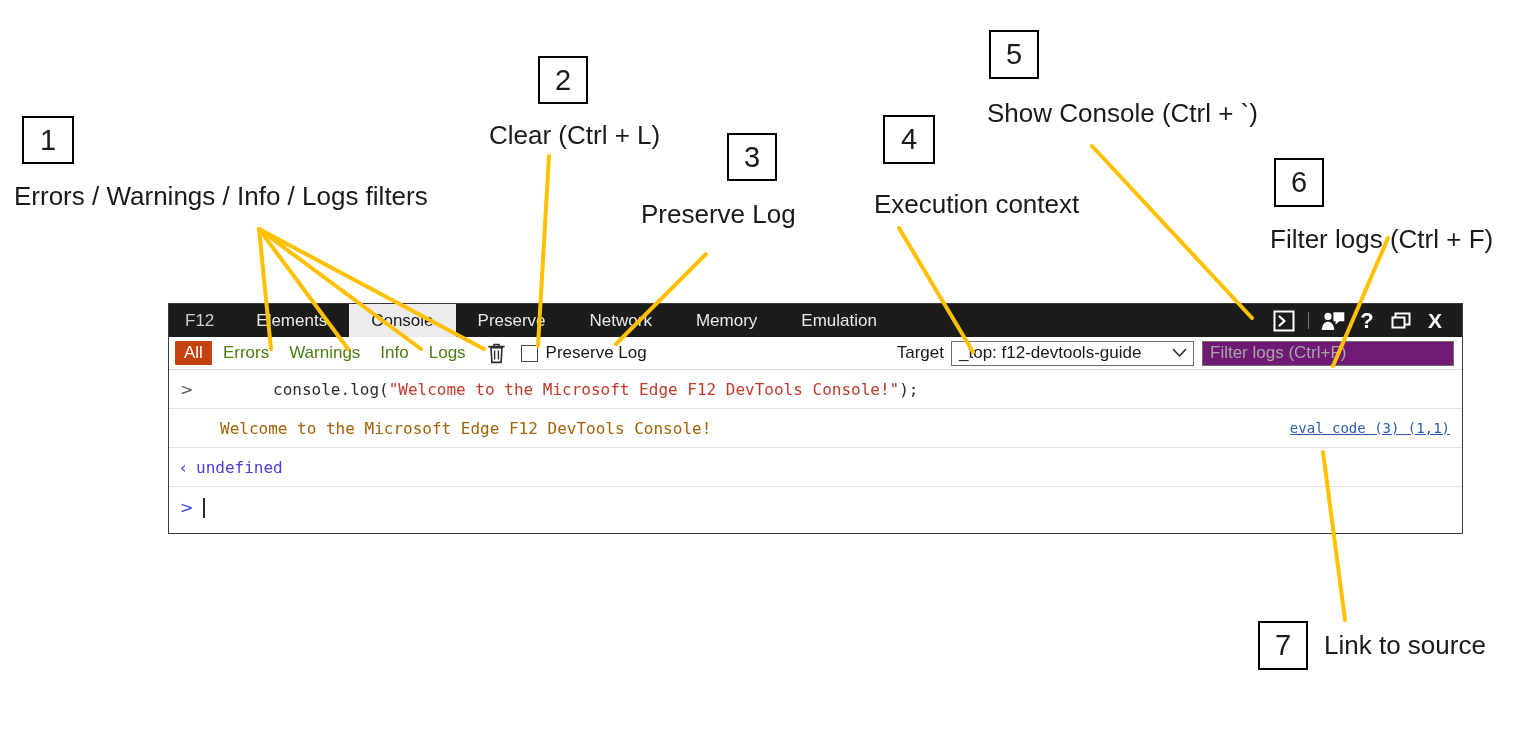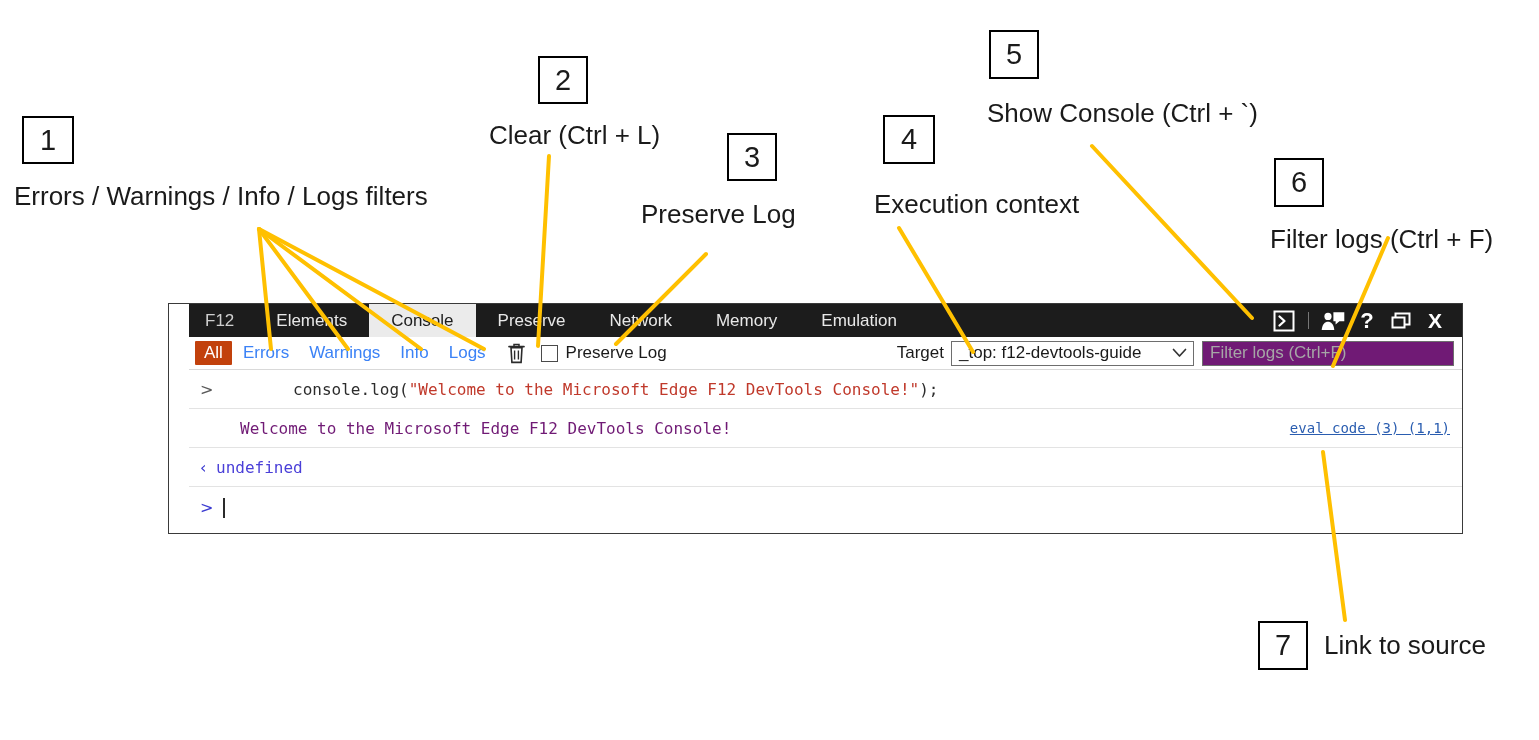--- a/index.html
+++ b/index.html
@@ -51,21 +51,20 @@
     position: absolute;
     left: 168px;
     top: 303px;
     width: 1295px;
     height: 231px;
     box-sizing: border-box;
     border: 1px solid #3a3a3a;
     background: #ffffff;
     z-index: 2;
     font-family: "Liberation Sans", sans-serif;
-    padding-left: 20px;
   }
 
   
   .tabbar {
     height: 33px;
     background: #1c1c1c;
     display: flex;
     align-items: stretch;
     position: relative;
   }
@@ -117,21 +116,21 @@
     height: 33px;
     background: #ffffff;
     border-bottom: 1px solid #d9d9d9;
     display: flex;
     align-items: center;
     padding: 0 6px 0 6px;
     box-sizing: border-box;
   }
   .fbtn {
     font-size: 17px;
-    color: #3b82f6;
+    color: #4d7c0f;
     padding: 2px 9px;
     margin-right: 2px;
     white-space: nowrap;
     border-radius: 1px;
   }
   .fbtn.selected {
     background: #c2410c;
     color: #ffffff;
   }
   .trash-btn {
@@ -218,21 +217,21 @@
     width: 16px;
     flex: 0 0 16px;
     font-size: 16px;
     font-family: "DejaVu Sans", sans-serif;
   }
   .glyph.in  { color: #585858; }
   .glyph.out { color: #3a3ad0; }
   .ctext { white-space: pre; }
   .code-plain  { color: #2c2c2c; }
   .code-string { color: #c0392b; }
-  .out-msg { color: #701a75; padding-left: 24px; text-align: right; }
+  .out-msg { color: #a16207; padding-left: 24px; text-align: right; }
   .undef   { color: #4a3fd8; }
   .src-link {
     position: absolute;
     right: 12px;
     top: 50%;
     transform: translateY(-50%);
     color: #2a5db0;
     text-decoration: underline;
     font-size: 14px;
     white-space: nowrap;

